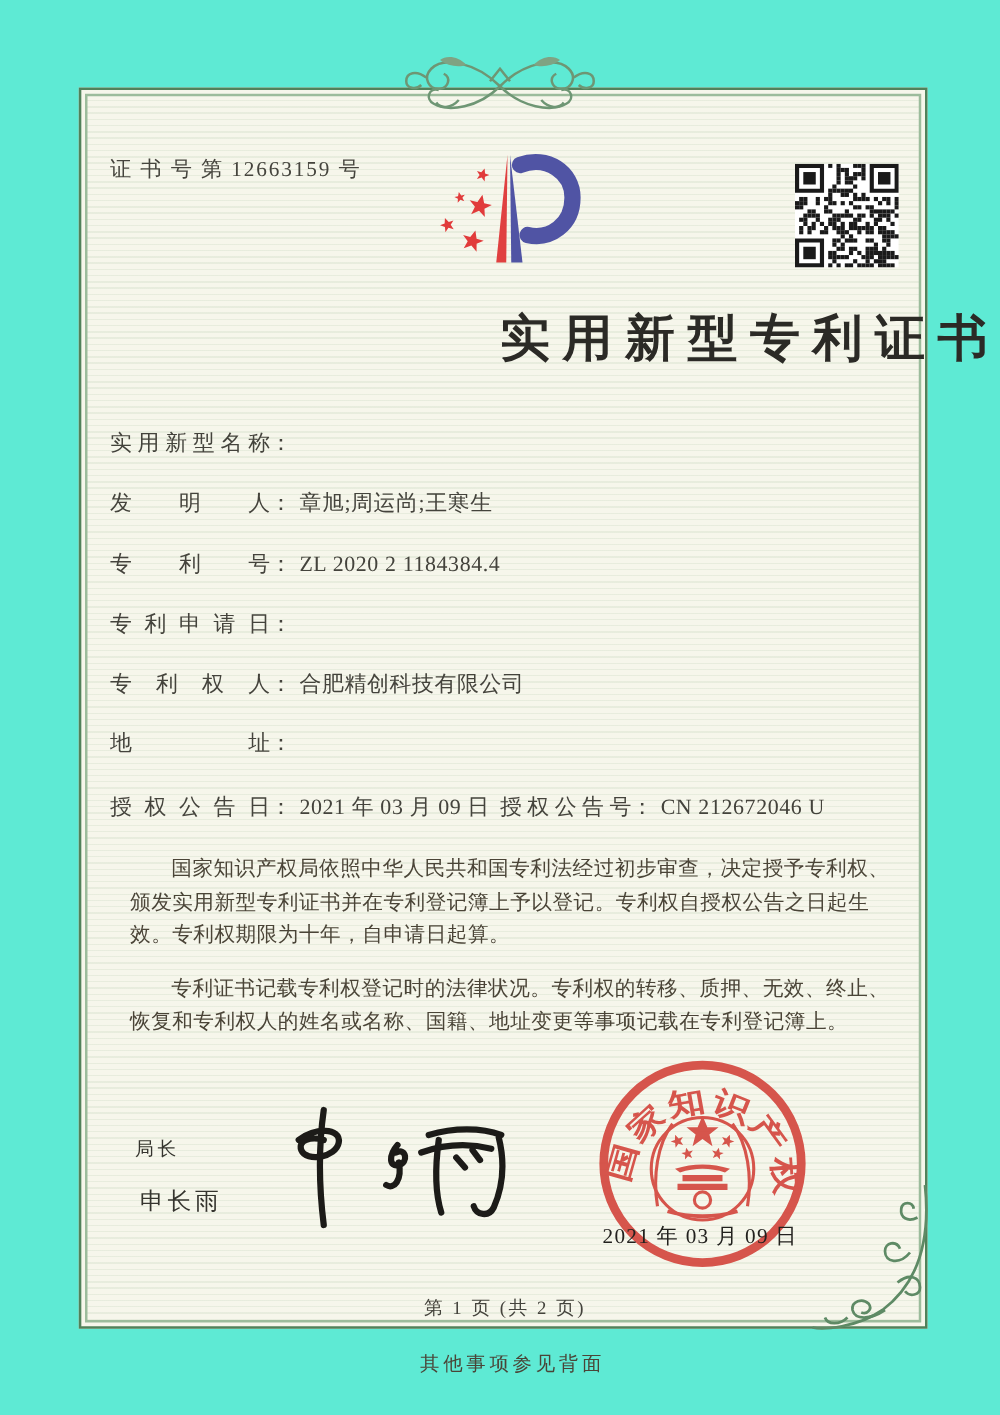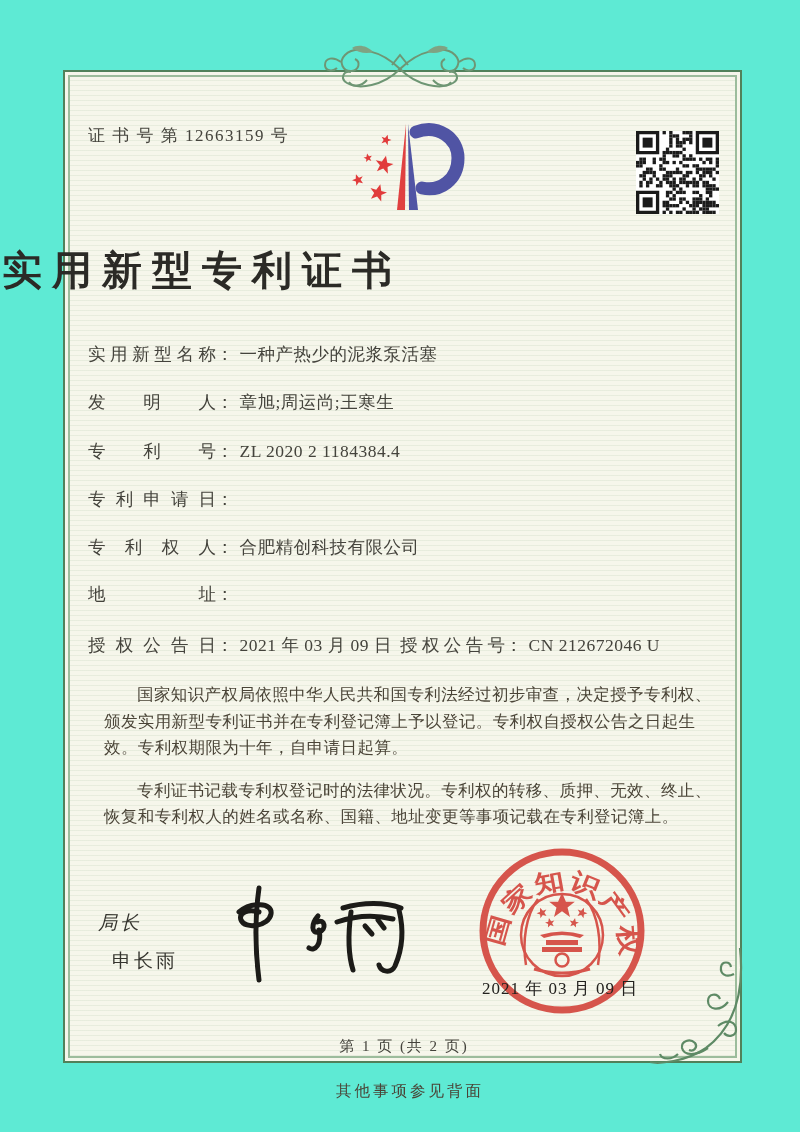--- a/index.html
+++ b/index.html
@@ -14,35 +14,35 @@
     box-shadow:inset 0 0 0 3px #f6f6eb, inset 0 0 0 5px #9cbc9c;
     background-color:#f6f6eb;
     background-image:repeating-linear-gradient(0deg,
       rgba(156,186,150,0.16) 0px, rgba(156,186,150,0.16) 1px,
       rgba(0,0,0,0) 1px, rgba(0,0,0,0) 5px);
   }
   .cert-no{position:absolute;left:88px;top:124px;font-size:17px;letter-spacing:1.5px;color:#45443d;}
   .logo{position:absolute;left:342px;top:118px;width:128px;height:102px;}
   .qr{position:absolute;left:636px;top:131px;width:83px;height:83px;}
   .title{
-    position:absolute;left:0;top:243px;width:100%;text-align:left;
+    position:absolute;left:0;top:243px;width:100%;text-align:right;
     font-size:40px;font-weight:bold;letter-spacing:10px;padding-left:2px;box-sizing:border-box;
     color:#2b2a26;
   }
   .row{position:absolute;left:88px;display:flex;align-items:flex-end;font-size:17.5px;line-height:24px;color:#44433c;}
   .row.r0{top:342px}.row.r1{top:390px}.row.r2{top:439px}.row.r3{top:487px}
   .row.r4{top:535px}.row.r5{top:582px}.row.r6{top:633px}
   .flabel{display:inline-block;width:128px;text-align:justify;text-align-last:justify;flex:none;}
   .fcolon{flex:none;margin-right:6px;}
   .fvalue{max-width:486px;letter-spacing:0.5px;}
   .grant2{position:absolute;left:312px;top:0;display:flex;}
   .grant2 .flabel{width:105px;}
   .paras{position:absolute;left:88px;top:666px;width:650px;}
   .paras p{margin:16px;text-indent:2em;font-size:16.5px;line-height:26.5px;letter-spacing:0.4px;color:#4a4437;}
-  .signoff-title{position:absolute;left:98px;top:910px;font-size:19px;letter-spacing:3px;color:#35342e;font-style:italic;}
+  .signoff-title{position:absolute;left:108px;top:910px;font-size:15px;letter-spacing:3px;color:#35342e;}
   .signoff-name{position:absolute;left:112px;top:948px;font-size:19px;letter-spacing:3px;color:#35342e;}
   .signature{position:absolute;left:215px;top:882px;width:212px;height:106px;}
   .seal{position:absolute;left:476px;top:843px;width:172px;height:172px;}
   .seal-date{position:absolute;left:482px;top:977px;width:170px;font-size:17px;color:#22211e;letter-spacing:1px;white-space:nowrap;}
   .footer-page{position:absolute;left:0;top:1037px;width:808px;text-align:center;font-size:15px;letter-spacing:2px;color:#44433c;}
   .back-note{position:absolute;left:0;top:1081px;width:800px;text-align:center;font-size:15.5px;letter-spacing:3px;color:#4a4437;padding-left:10px;}
   .orn-top{position:absolute;left:255px;top:40px;width:290px;height:60px;}
   .orn-corner{position:absolute;left:648px;top:944px;width:98px;height:122px;}
   svg{display:block;}
 </style>
@@ -329,21 +329,20 @@
       <path d="M0,72 h28 v28 h-28 Z M4,76 v20 h20 v-20 Z" fill-rule="evenodd"></path>
       <rect x="8" y="80" width="12" height="12"></rect>
     </g>
   </svg>
 
   <div class="title">实用新型专利证书</div>
 
   <div class="row r0">
     <span class="flabel">实用新型名称</span>
       <span class="fcolon">：</span>
-    <span class="fvalue">一种产热少的泥浆泵活塞</span>
   </div>
   <div class="row r1">
     <span class="flabel">发明人</span>
       <span class="fcolon">：</span>
     <span class="fvalue">章旭;周运尚;王寒生</span>
   </div>
   <div class="row r2">
     <span class="flabel">专利号</span>
       <span class="fcolon">：</span>
     <span class="fvalue">ZL 2020 2 1184384.4</span>

